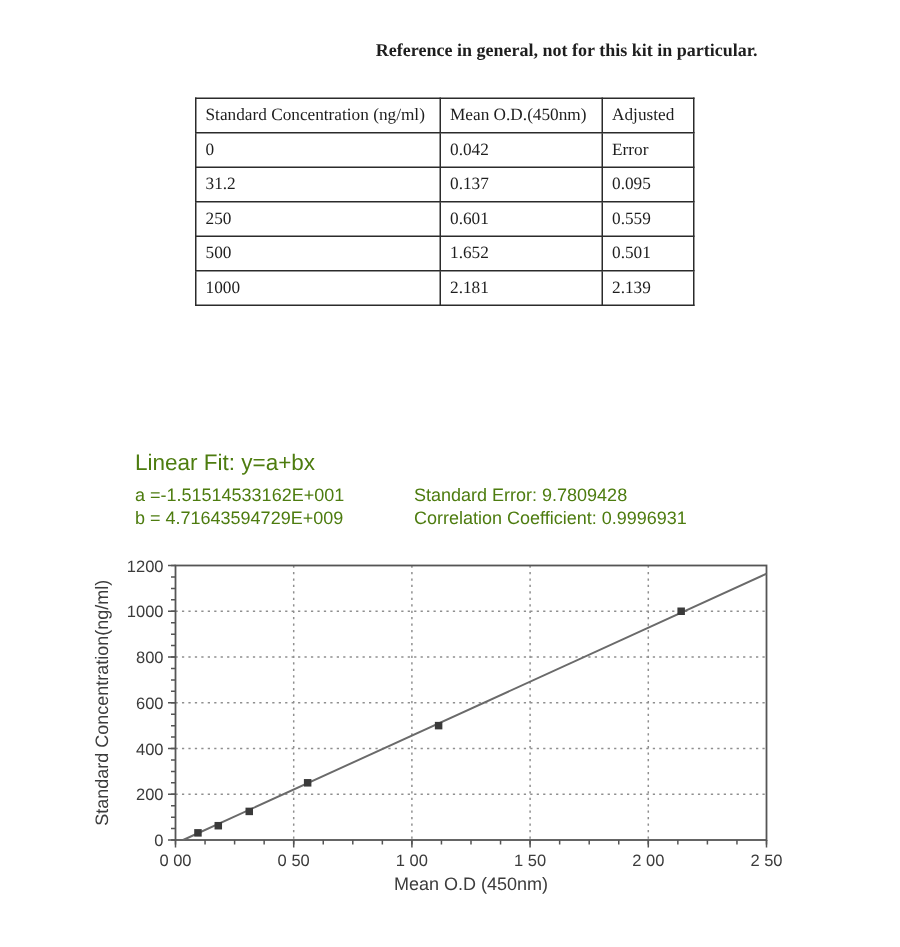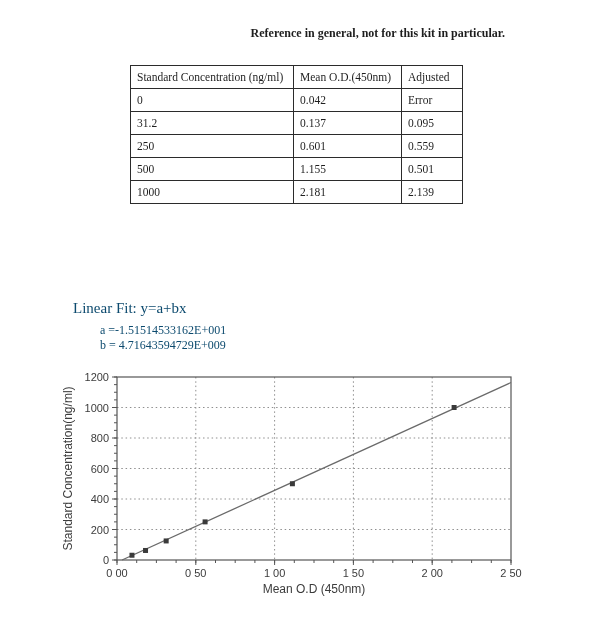--- a/index.html
+++ b/index.html
@@ -35,25 +35,25 @@
     border:1px solid #2b2b2b;
     text-align:left;vertical-align:middle;
     height:22px;padding:0 6px;
     font-weight:normal;
   }
   table.standards th:nth-child(1),table.standards td:nth-child(1){width:150px;}
   table.standards th:nth-child(2),table.standards td:nth-child(2){width:95px;}
   table.standards th:nth-child(3),table.standards td:nth-child(3){width:48px;}
 
   .fit-block{
-    position:absolute;left:73px;top:300px;width:420px;
-    font-family:Liberation Serif, serif;color:#0c4a6e;
+    position:absolute;left:90px;top:300px;width:420px;
+    font-family:Liberation Sans, sans-serif;color:#4d7c0f;
   }
   .fit-title{font-size:15px;margin:0 0 6px 0;}
-  .fit-cols{display:flex;margin-left:27px;}
+  .fit-cols{display:flex;}
   .fit-col-left{width:186px;}
   .fit-col-right{flex:1;}
   .fit-line-text{font-size:12px;line-height:15px;white-space:nowrap;}
 
   #curve-chart{position:absolute;left:0;top:365px;}
   .grid{stroke:#8f8f8f;stroke-width:1;stroke-dasharray:1.5 2.8;}
   .frame{fill:none;stroke:#555;stroke-width:1.2;}
   .tick{stroke:#555;stroke-width:1;}
   .ticklabel{font-family:"Liberation Sans",sans-serif;font-size:11px;fill:#3c3c3c;}
   .axistitle{font-family:"Liberation Sans",sans-serif;font-size:12px;fill:#3c3c3c;}
@@ -87,37 +87,41 @@
           <td>0.137</td>
           <td>0.095</td>
         </tr>
         <tr>
           <td>250</td>
           <td>0.601</td>
           <td>0.559</td>
         </tr>
         <tr>
           <td>500</td>
-          <td>1.155</td>
+          <td>1.652</td>
           <td>0.501</td>
         </tr>
         <tr>
           <td>1000</td>
           <td>2.181</td>
           <td>2.139</td>
         </tr>
       </tbody>
   </table>
 
   <div class="fit-block">
     <div class="fit-title">Linear Fit: y=a+bx</div>
     <div class="fit-cols">
       <div class="fit-col-left">
         <div class="fit-line-text">a =-1.51514533162E+001</div>
         <div class="fit-line-text">b = 4.71643594729E+009</div>
+      </div>
+      <div class="fit-col-right">
+        <div class="fit-line-text">Standard Error: 9.7809428</div>
+        <div class="fit-line-text">Correlation Coefficient: 0.9996931</div>
       </div>
     </div>
   </div>
 
   <svg id="curve-chart" width="600" height="266" viewBox="0 0 600 266">
       <line x1="195.8" y1="12" x2="195.8" y2="195" class="grid"></line>
       <line x1="274.6" y1="12" x2="274.6" y2="195" class="grid"></line>
       <line x1="353.4" y1="12" x2="353.4" y2="195" class="grid"></line>
       <line x1="432.20000000000005" y1="12" x2="432.20000000000005" y2="195" class="grid"></line>
       <line x1="117" y1="164.5" x2="511" y2="164.5" class="grid"></line>

